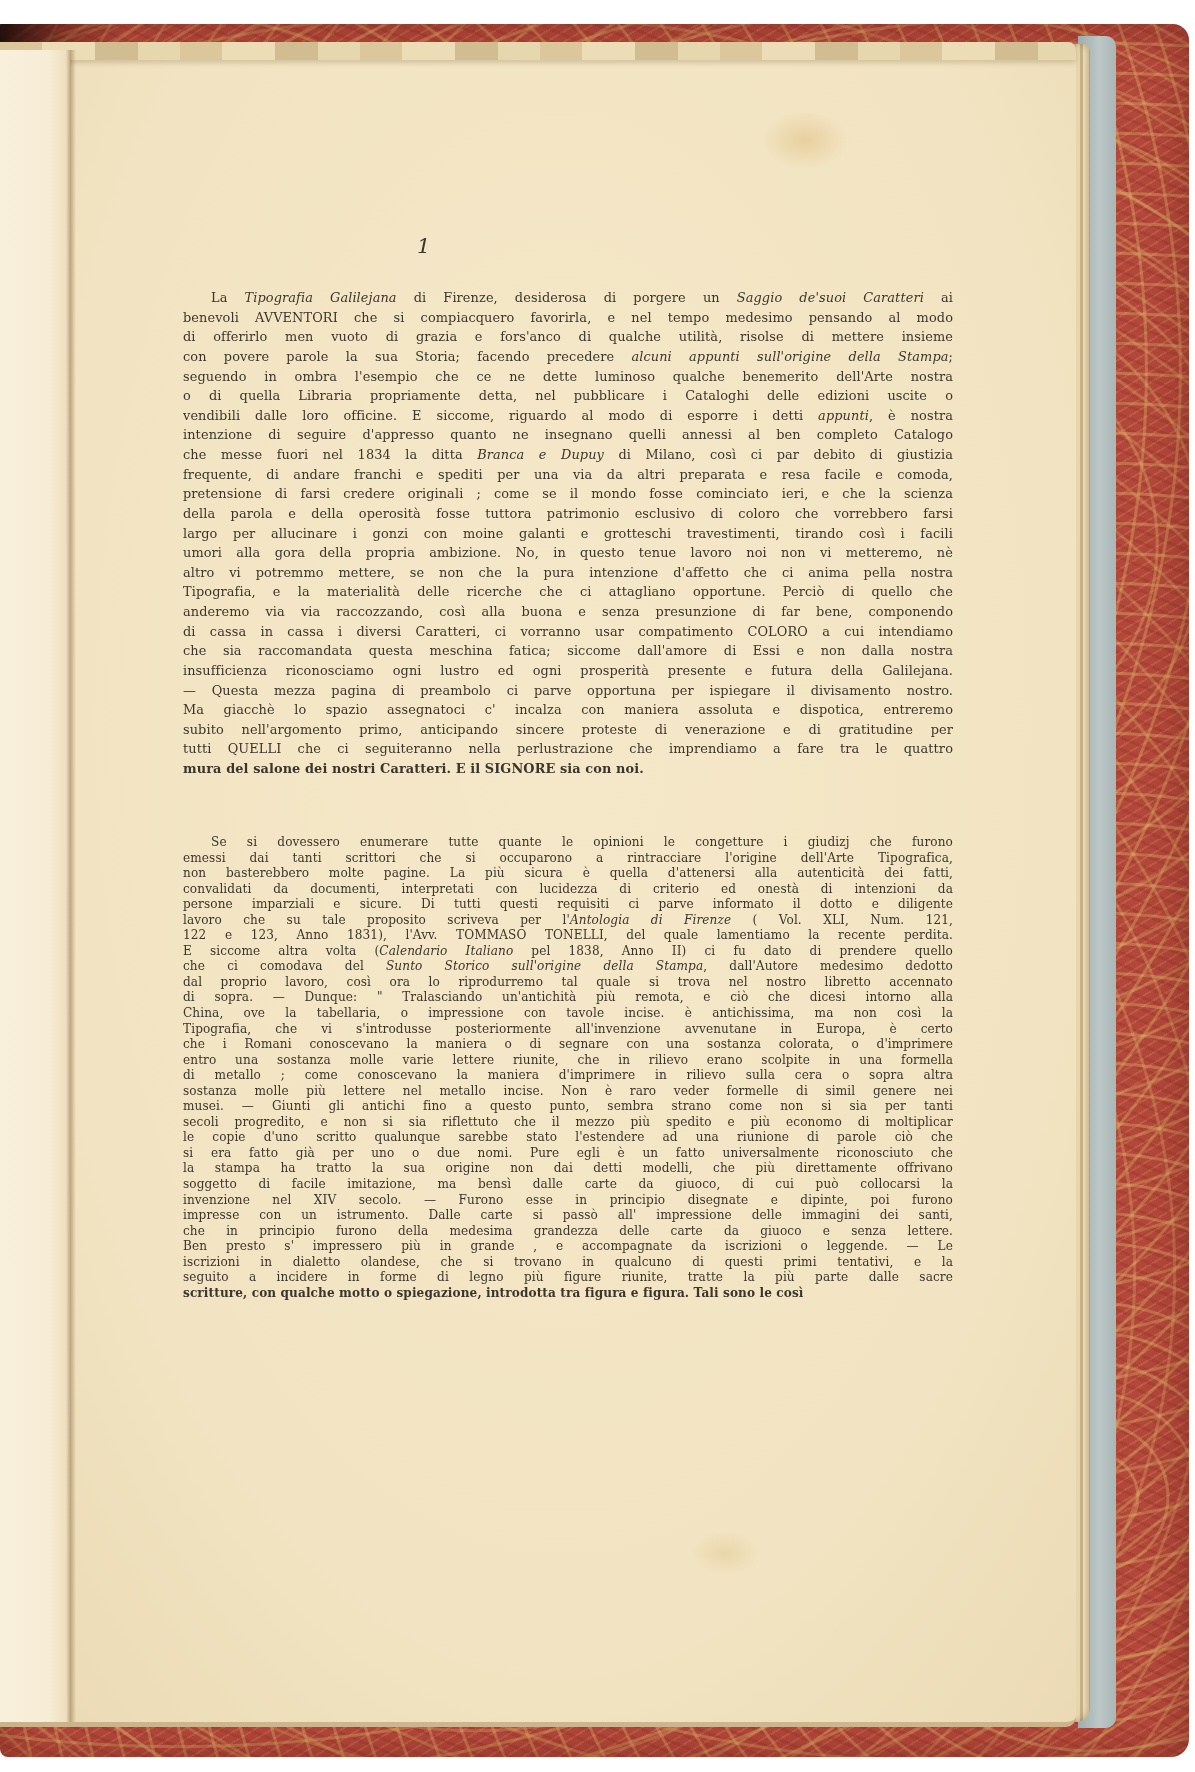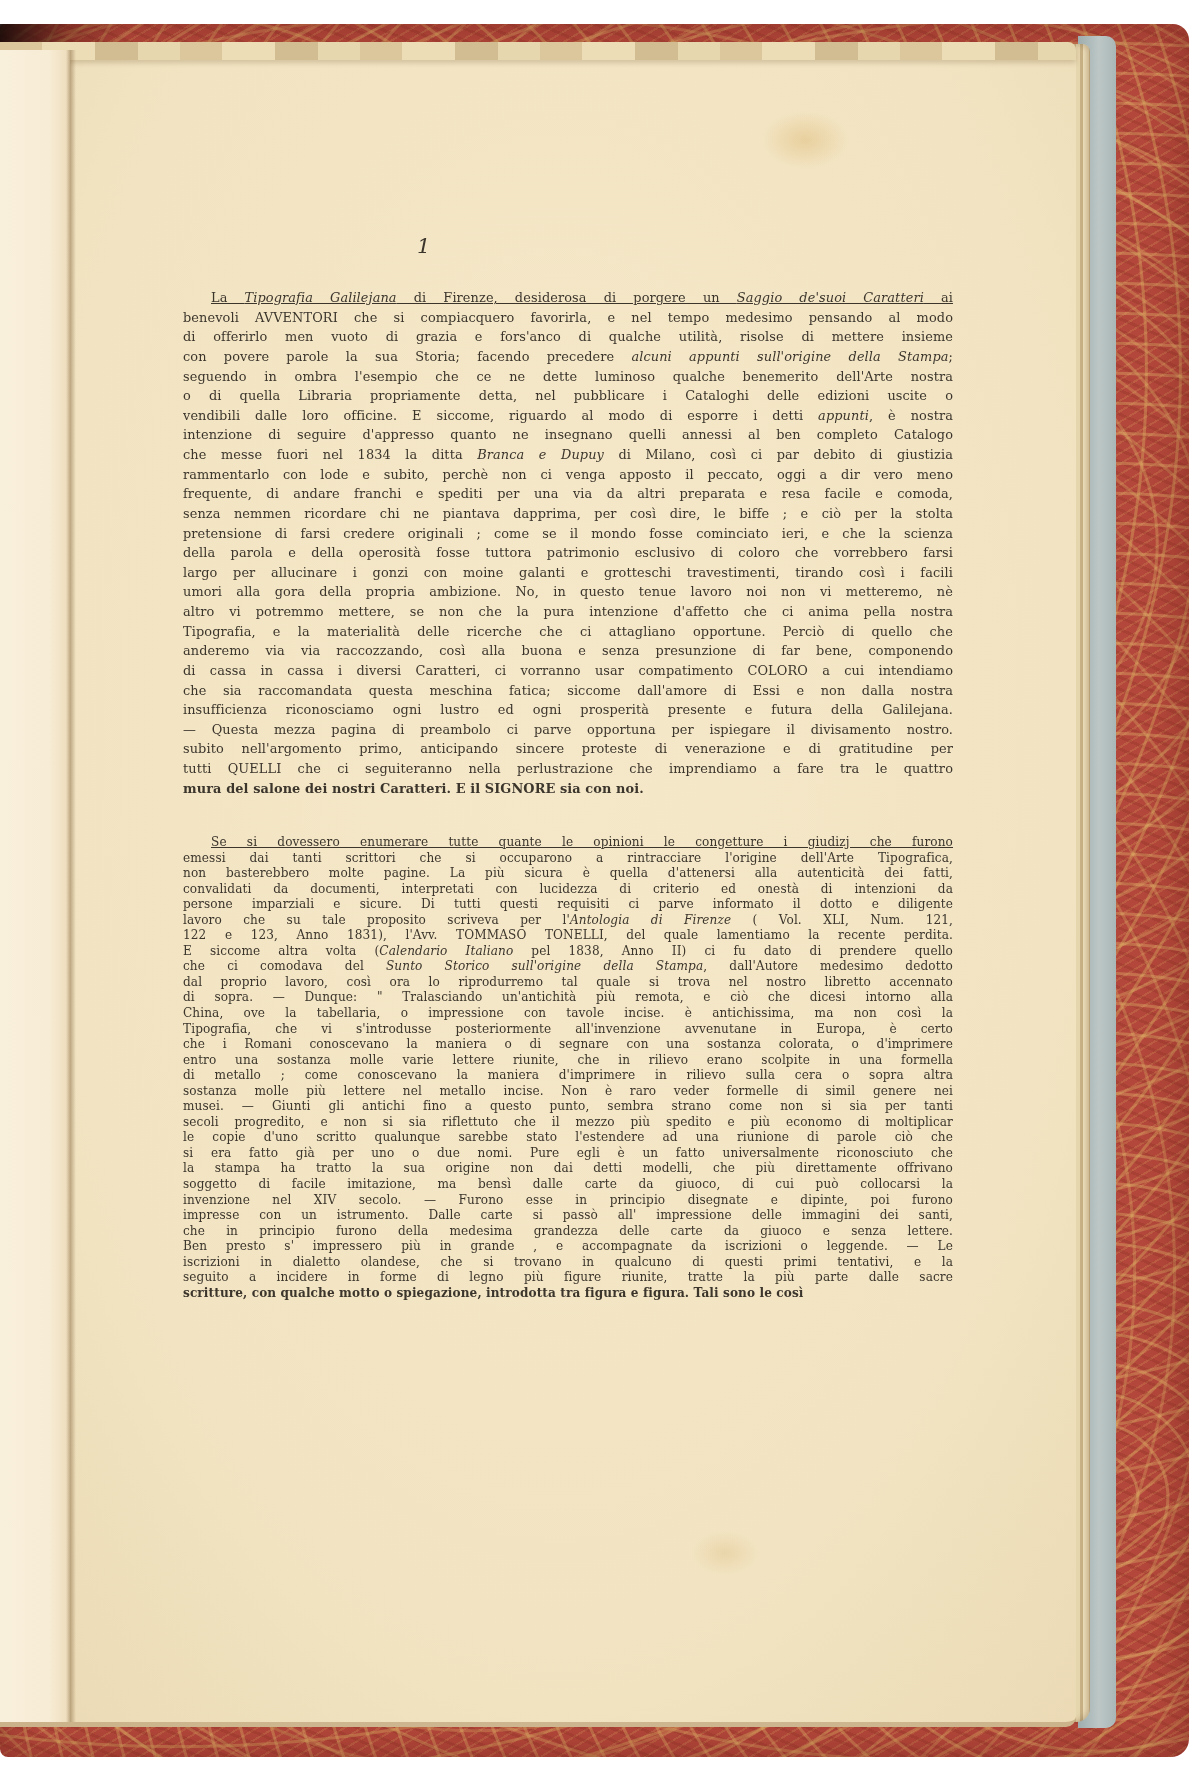--- a/index.html
+++ b/index.html
@@ -82,21 +82,21 @@
     letter-spacing:.5px;
   }
   .para { position:absolute; left:183px; width:770px; }
   .para-1 { top:238px;  font-size:12.9px; line-height:19.62px; }
   .para-2 { top:785px;  font-size:12.1px; line-height:15.55px; }
   .line {
     text-align:justify; text-align-last:justify;
     overflow:hidden; white-space:normal;
     letter-spacing:.1px;
   }
-  .para .line:first-child { text-indent:28px;text-decoration:underline; }
+  .para .line:first-child { text-indent:28px; }
   .para .line:last-child  { text-align-last:left;font-weight:bold; }
 </style>
 </head>
 <body>
 
 <div class="scan">
   <div class="cover"></div>
   <div class="cover-shadow-tl"></div>
   <div class="endpaper"></div>
   <div class="page-stack"></div>
@@ -113,34 +113,33 @@
     <div class="para para-1 ink">
         <div class="line"><span>La </span><i>Tipografia Galilejana</i><span> di Firenze, desiderosa di porgere un </span><i>Saggio de'suoi Caratteri</i><span> ai</span></div>
         <div class="line"><span>benevoli AVVENTORI che si compiacquero favorirla, e nel tempo medesimo pensando al modo</span></div>
         <div class="line"><span>di offerirlo men vuoto di grazia e fors'anco di qualche utilità, risolse di mettere insieme</span></div>
         <div class="line"><span>con povere parole la sua Storia; facendo precedere </span><i>alcuni appunti sull'origine della Stampa</i><span>;</span></div>
         <div class="line"><span>seguendo in ombra l'esempio che ce ne dette luminoso qualche benemerito dell'Arte nostra</span></div>
         <div class="line"><span>o di quella Libraria propriamente detta, nel pubblicare i Cataloghi delle edizioni uscite o</span></div>
         <div class="line"><span>vendibili dalle loro officine. E siccome, riguardo al modo di esporre i detti </span><i>appunti</i><span>, è nostra</span></div>
         <div class="line"><span>intenzione di seguire d'appresso quanto ne insegnano quelli annessi al ben completo Catalogo</span></div>
         <div class="line"><span>che messe fuori nel 1834 la ditta </span><i>Branca e Dupuy</i><span> di Milano, così ci par debito di giustizia</span></div>
-        <div class="line"><span>rammentarlo con lode e subito, perchè non ci venga apposto il peccato, oggi a dir vero meno</span></div>
         <div class="line"><span>frequente, di andare franchi e spediti per una via da altri preparata e resa facile e comoda,</span></div>
-        <div class="line"><span>senza nemmen ricordare chi ne piantava dapprima, per così dire, le biffe ; e ciò per la stolta</span></div>
         <div class="line"><span>pretensione di farsi credere originali ; come se il mondo fosse cominciato ieri, e che la scienza</span></div>
         <div class="line"><span>della parola e della operosità fosse tuttora patrimonio esclusivo di coloro che vorrebbero farsi</span></div>
         <div class="line"><span>largo per allucinare i gonzi con moine galanti e grotteschi travestimenti, tirando così i facili</span></div>
         <div class="line"><span>umori alla gora della propria ambizione. No, in questo tenue lavoro noi non vi metteremo, nè</span></div>
         <div class="line"><span>altro vi potremmo mettere, se non che la pura intenzione d'affetto che ci anima pella nostra</span></div>
         <div class="line"><span>Tipografia, e la materialità delle ricerche che ci attagliano opportune. Perciò di quello che</span></div>
         <div class="line"><span>anderemo via via raccozzando, così alla buona e senza presunzione di far bene, componendo</span></div>
         <div class="line"><span>di cassa in cassa i diversi Caratteri, ci vorranno usar compatimento COLORO a cui intendiamo</span></div>
         <div class="line"><span>che sia raccomandata questa meschina fatica; siccome dall'amore di Essi e non dalla nostra</span></div>
         <div class="line"><span>insufficienza riconosciamo ogni lustro ed ogni prosperità presente e futura della Galilejana.</span></div>
         <div class="line"><span>— Questa mezza pagina di preambolo ci parve opportuna per ispiegare il divisamento nostro.</span></div>
+        <div class="line"><span>Ma giacchè lo spazio assegnatoci c' incalza con maniera assoluta e dispotica, entreremo</span></div>
         <div class="line"><span>subito nell'argomento primo, anticipando sincere proteste di venerazione e di gratitudine per</span></div>
         <div class="line"><span>tutti QUELLI che ci seguiteranno nella perlustrazione che imprendiamo a fare tra le quattro</span></div>
         <div class="line"><span>mura del salone dei nostri Caratteri. E il SIGNORE sia con noi.</span></div>
       </div>
 
     <div class="para para-2 ink">
         <div class="line"><span>Se si dovessero enumerare tutte quante le opinioni le congetture i giudizj che furono</span></div>
         <div class="line"><span>emessi dai tanti scrittori che si occuparono a rintracciare l'origine dell'Arte Tipografica,</span></div>
         <div class="line"><span>non basterebbero molte pagine. La più sicura è quella d'attenersi alla autenticità dei fatti,</span></div>
         <div class="line"><span>convalidati da documenti, interpretati con lucidezza di criterio ed onestà di intenzioni da</span></div>

